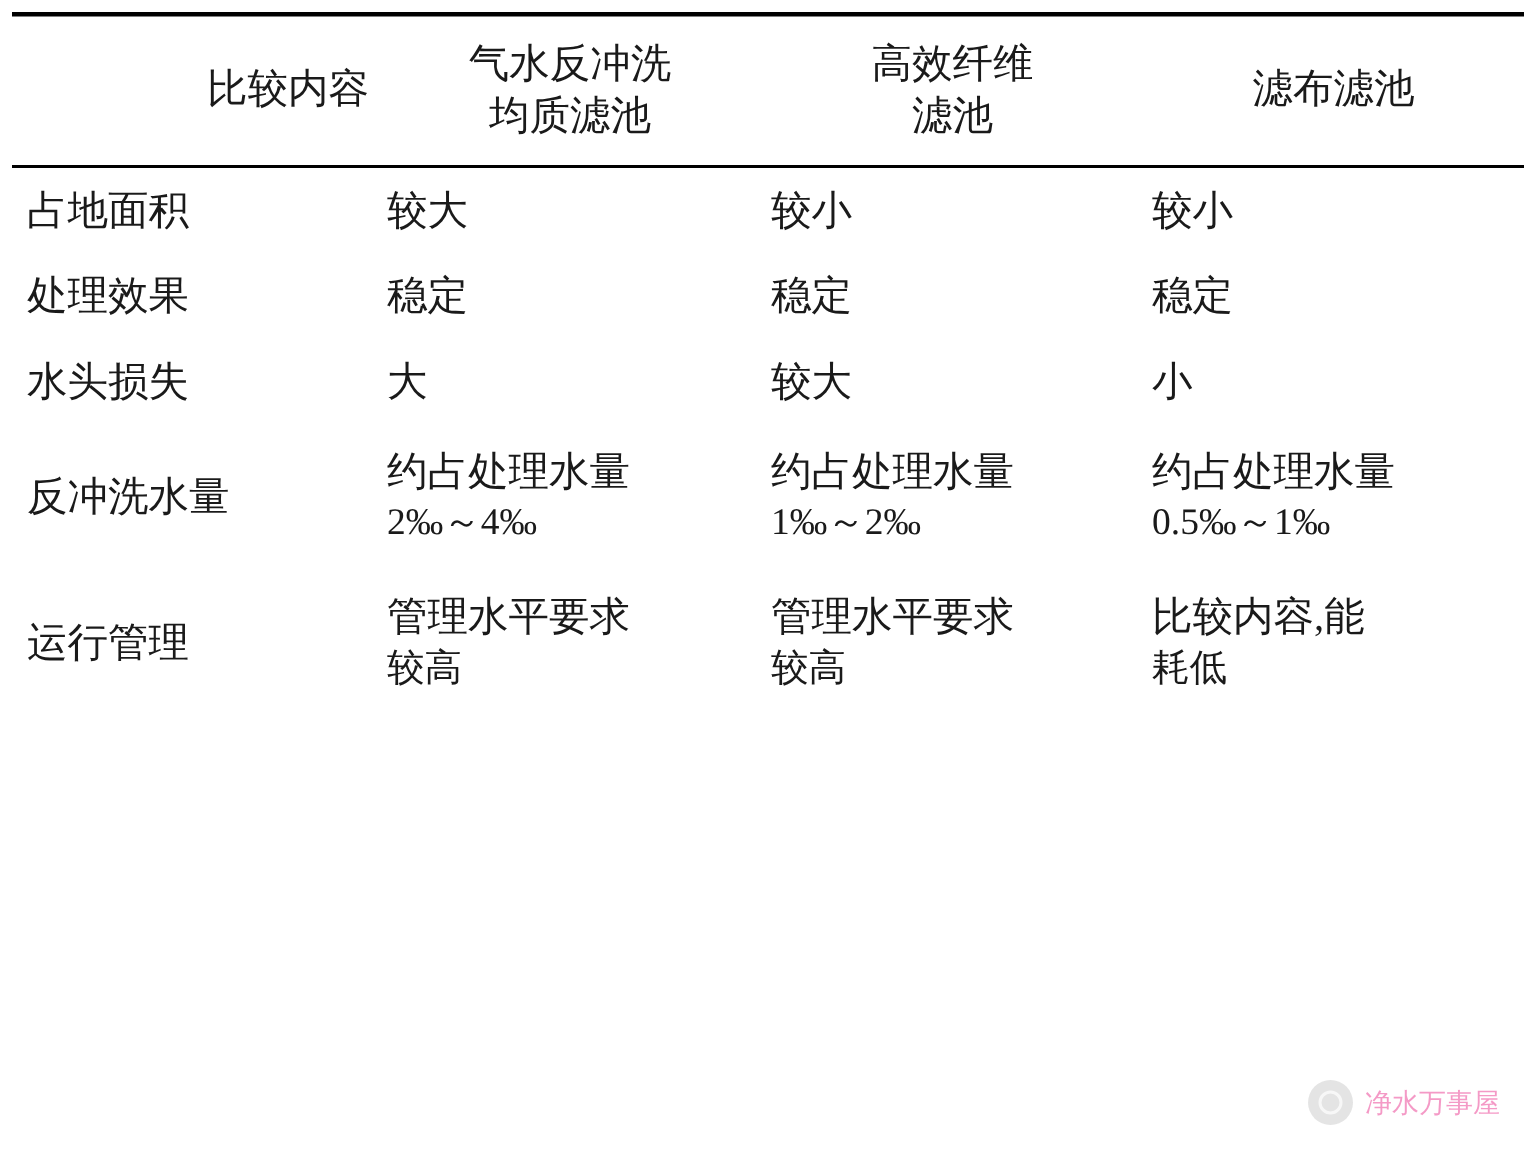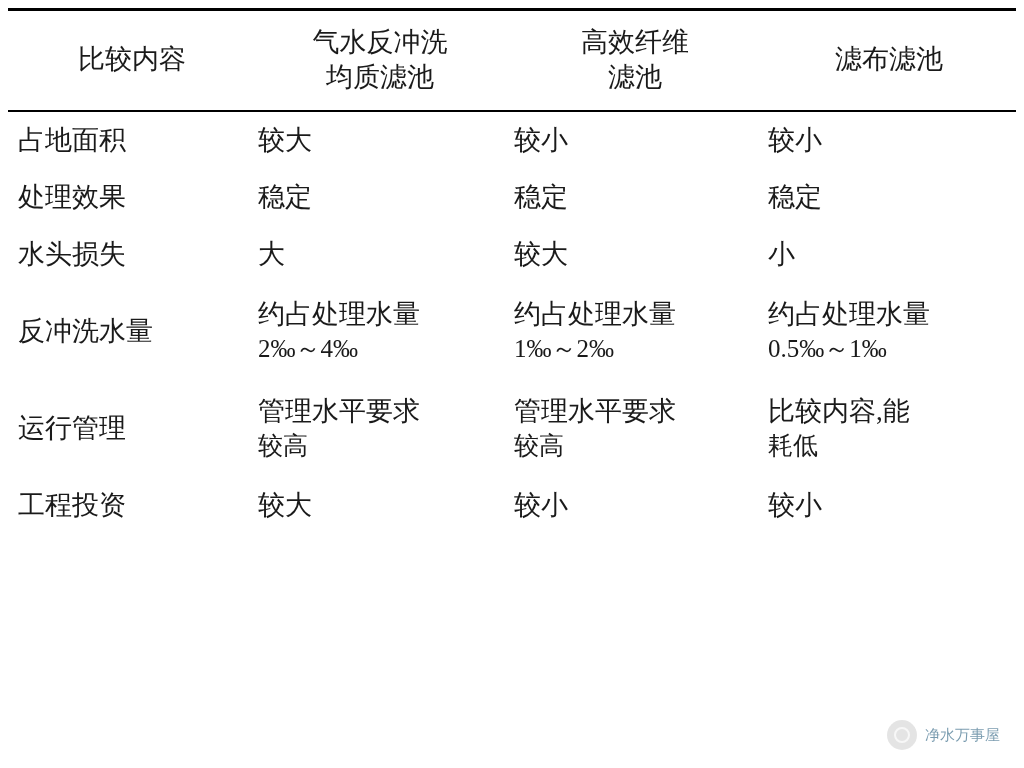--- a/index.html
+++ b/index.html
@@ -34,21 +34,21 @@
   table.cmp col.c3 { width: 254px; }
 
   thead tr.head-row th {
     font-weight: normal;
     font-size: 27px;
     line-height: 1.28;
     padding: 14px 6px 16px 6px;
     vertical-align: middle;
   }
   thead tr.head-row th.first {
-    text-align: center;
+    text-align: right;
     padding-left: 10px;
   }
   thead tr.head-row th.ctr {
     text-align: center;
   }
   
   table.cmp {
     border-top: 3px solid #000;
   }
   thead tr.head-row {
@@ -101,22 +101,22 @@
     left: 7px;
     top: 7px;
     width: 16px;
     height: 16px;
     border-radius: 50%;
     border: 2px solid #f2f2f2;
     box-sizing: border-box;
   }
   .watermark .wm-text {
     font-family: "Liberation Sans", sans-serif;
-    font-size: 15px;
-    color: #0c4a6e;
+    font-size: 18px;
+    color: #ec4899;
     white-space: nowrap;
   }
 </style>
 </head>
 <body>
 
 <div class="page">
 
   <table class="cmp">
     <colgroup>
@@ -189,26 +189,20 @@
           <span>管理水平要求</span>
           <span class="sub">较高</span>
         </td>
         <td class="val">
           <span>比较内容,能</span>
           <span class="sub">耗低</span>
         </td>
       </tr>
 
 
-      <tr>
-        <td class="label">工程投资</td>
-        <td class="val">较大</td>
-        <td class="val">较小</td>
-        <td class="val">较小</td>
-      </tr>
 
     </tbody>
   </table>
 
   <div class="watermark">
     <span class="wm-logo"></span>
     <span class="wm-text">净水万事屋</span>
   </div>
 
 </div>

